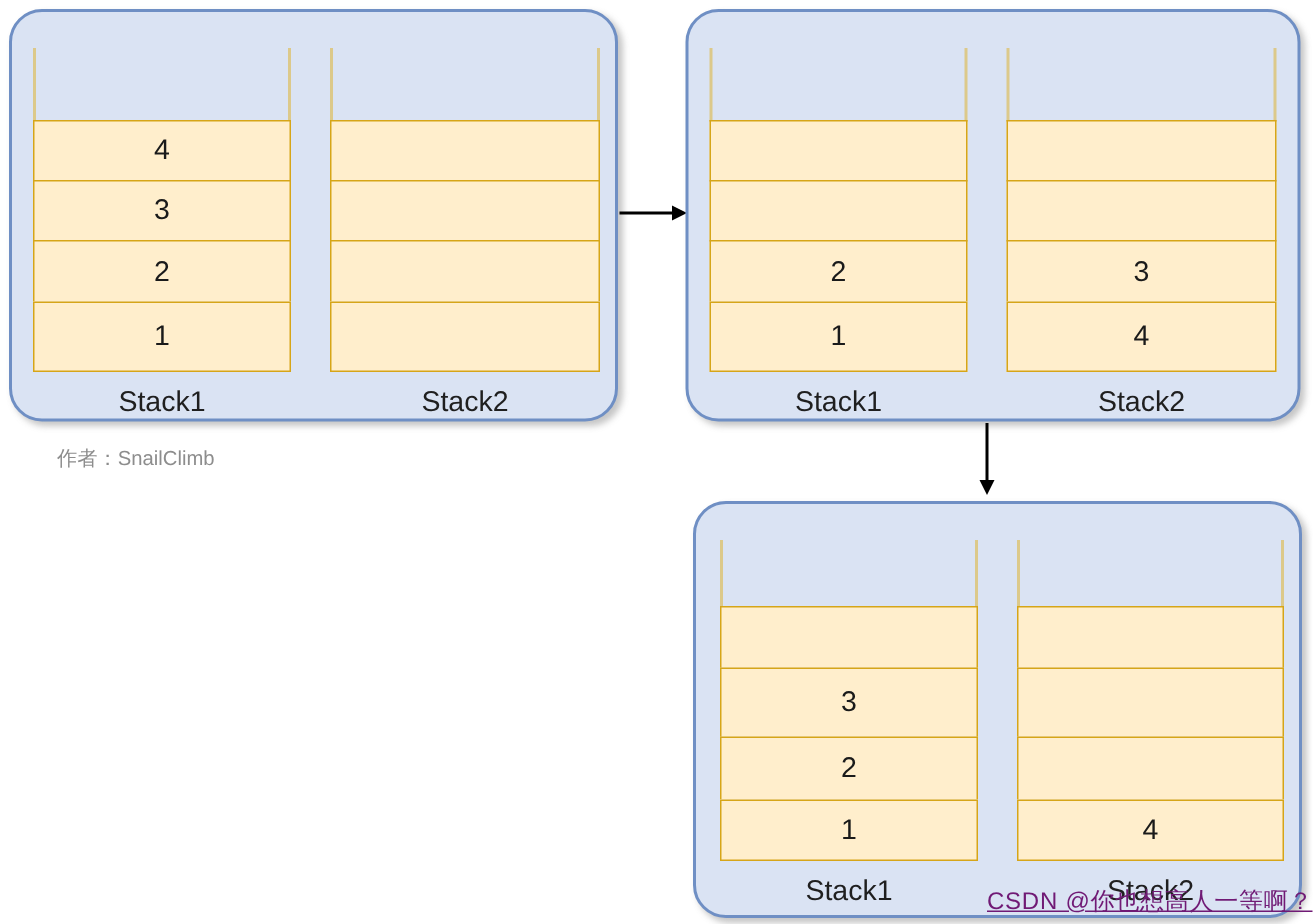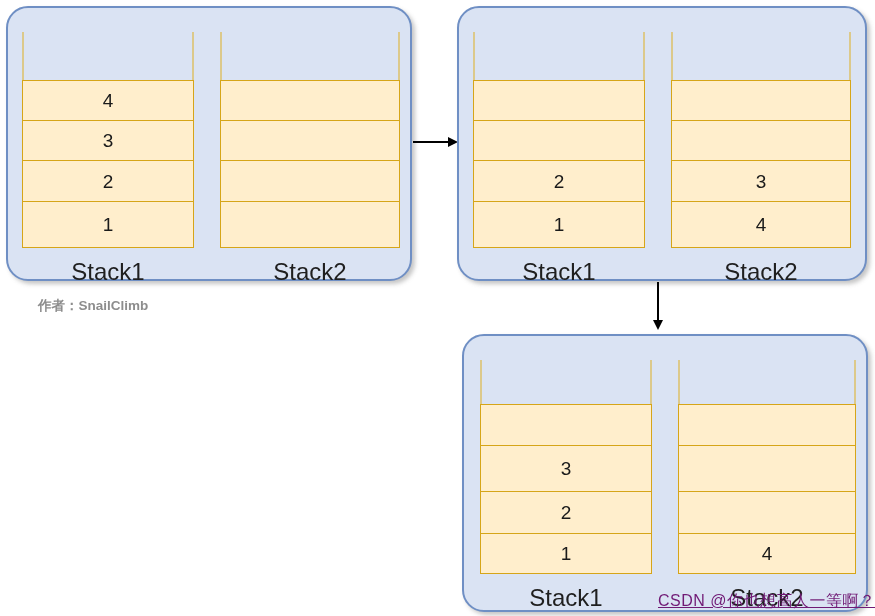--- a/index.html
+++ b/index.html
@@ -64,21 +64,21 @@
     line-height: 1;
   }
   .cell:last-child {
     border-bottom: 1px solid #d6a518;
   }
 
   
   .stack-label {
     position: absolute;
     text-align: center;
-    font-size: 24px;
+    font-size: 19px;
     color: #1f1f1f;
     white-space: nowrap;
   }
 
   
   .arrow-line {
     position: absolute;
     background: #000000;
   }
   .arrow-head {
@@ -97,21 +97,20 @@
     border-top: 10px solid #000000;
   }
 
   
   .credits {
     position: absolute;
     color: #8d8d8d;
     font-size: 13.5px;
     line-height: 19px;
     white-space: nowrap;
-    font-weight: bold;
   }
 
   
   .watermark {
     position: absolute;
     color: #701a75;
     font-size: 16px;
     white-space: nowrap;
     letter-spacing: 0.5px;
     text-decoration: underline;

